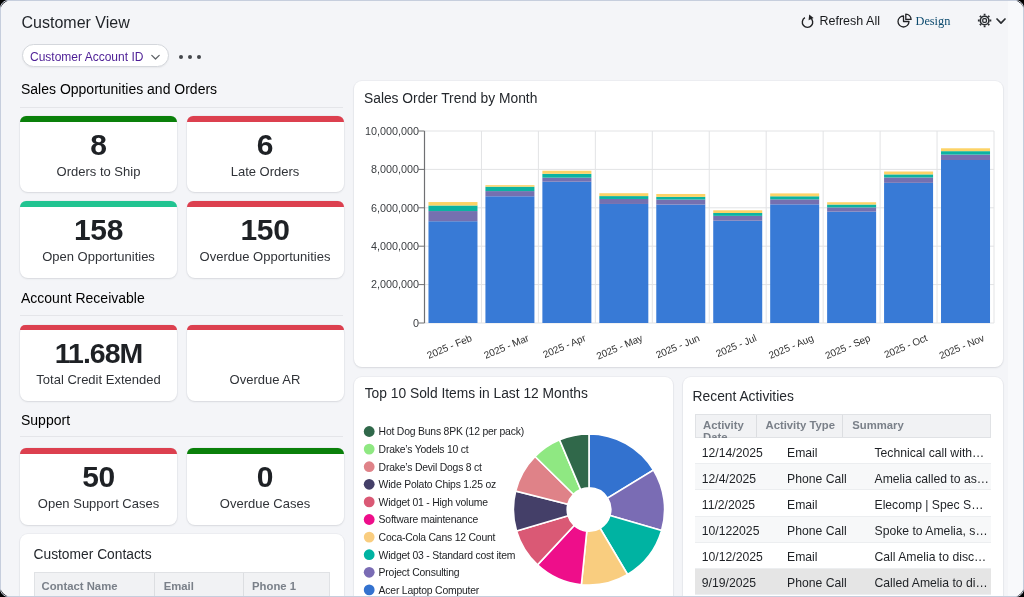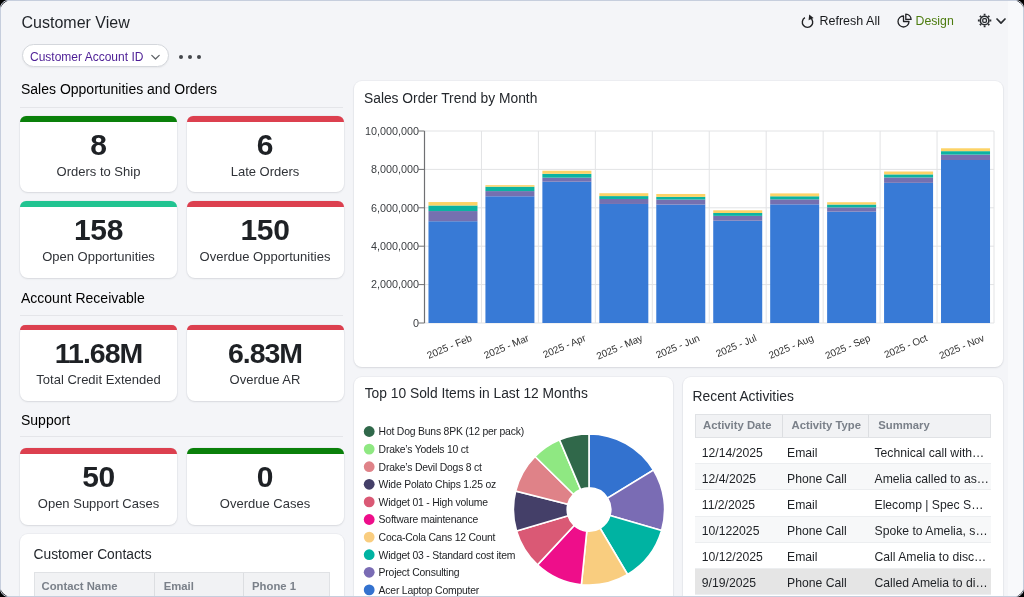--- a/index.html
+++ b/index.html
@@ -43,21 +43,21 @@
 
   <svg class="abs" style="left:800px; top:13.5px;" width="15" height="15" viewBox="0 0 15 15">
     <path d="M10.1 3.7 A5.2 5.2 0 1 1 4.9 3.7" fill="none" stroke="#202124" stroke-width="1.4"></path>
     <path d="M9.2 0.6 L13.6 4.0 L8.6 6.2 Z" fill="#202124"></path>
   </svg>
   <div class="abs" style="left:819.5px; top:14px; font-size:12.5px; color:#17191c;">Refresh All</div>
   <svg class="abs" style="left:896px; top:12px;" width="18" height="18" viewBox="0 0 18 18">
     <path d="M7.5 4 A5.5 5.5 0 1 0 13 9.5 L7.5 9.5 Z" fill="none" stroke="#202124" stroke-width="1.3" stroke-linejoin="round"></path>
     <path d="M9.8 2.1 A5.3 5.3 0 0 1 15.1 7.4 L9.8 7.4 Z" fill="none" stroke="#202124" stroke-width="1.3" stroke-linejoin="round"></path>
   </svg>
-  <div class="abs" style="left:915.5px; top:13.8px; font-size:12.3px; color:#4d7c0f;">Design</div>
+  <div class="abs" style="left:915.5px; top:13.8px; font-size:12.3px; color:#0c4a6e;font-family:Liberation Serif, serif;">Design</div>
   <svg class="abs" style="left:977px; top:13px;" width="16" height="16" viewBox="0 0 16 16">
     <g stroke="#2a2d31" fill="none">
       <circle cx="7.6" cy="7.5" r="4.3" stroke-width="1.6"></circle>
       <rect x="5.75" y="5.65" width="3.7" height="3.7" rx="1.1" stroke-width="1.3"></rect>
       <g stroke-width="1.8">
         <path d="M7.6 0.8 L7.6 2.5"></path>
           <path d="M7.6 12.5 L7.6 14.2"></path>
         <path d="M0.9 7.5 L2.6 7.5"></path>
           <path d="M12.6 7.5 L14.3 7.5"></path>
         <path d="M2.9 2.8 L4.1 4.0"></path>
@@ -98,21 +98,20 @@
   <div class="sechead" style="top:289.5px;">Account Receivable</div>
   <div class="divider" style="top:315px;"></div>
 
   <div class="card kpi" style="left:20px; top:324.5px; width:157px; height:76.5px;">
     <div class="bar" style="background:#dc404f;"></div>
     <div class="num" style="font-size:28.5px; letter-spacing:-1px; top:12.5px;">11.68M</div>
       <div class="lbl">Total Credit Extended</div>
   </div>
   <div class="card kpi" style="left:186.5px; top:324.5px; width:157px; height:76.5px;">
     <div class="bar" style="background:#dc404f;"></div>
-    <div class="num" style="font-size:28.5px; letter-spacing:-1px; top:12.5px;">6.83M</div>
       <div class="lbl">Overdue AR</div>
   </div>
 
   <div class="sechead" style="top:411.5px;">Support</div>
   <div class="divider" style="top:436px;"></div>
 
   <div class="card kpi" style="left:20px; top:448px; width:157px; height:77px;">
     <div class="bar" style="background:#dc404f;"></div>
     <div class="num">50</div>
       <div class="lbl">Open Support Cases</div>
@@ -253,21 +252,21 @@
         <circle cx="15.2" cy="212.9" r="5.4" fill="#3372cf"></circle>
         <text x="24.6" y="216.70000000000002" font-size="10.4" letter-spacing="-0.2" fill="#1c1e21">Acer Laptop Computer</text>
       </svg>
   </div>
 
   <div class="card" style="left:683px; top:377px; width:320px; height:240px;">
     <div class="cardtitle" style="left:9.6px; top:12.3px;">Recent Activities</div>
     <div style="position:absolute; left:12px; top:37.3px; width:296px; height:24.1px;
          background:#f1f2f4; border:1px solid #e0e2e5; display:flex;
          font-size:11.3px; font-weight:bold; color:#7a8089;">
-      <div style="width:87px; padding:4px 0 0 7px; border-right:1px solid #dcdee1;">Activity Date</div>
+      <div style="width:61px; padding:4px 0 0 7px; border-right:1px solid #dcdee1;">Activity Date</div>
       <div style="width:86.3px; padding:4px 0 0 8.5px; border-right:1px solid #dcdee1;">Activity Type</div>
       <div style="flex:1; padding:4px 0 0 9px;">Summary</div>
     </div>
     <div id="actrows" style="position:absolute; left:12px; top:61.4px; width:296px; font-size:12.2px; color:#1e2125;">
         <div style="display:flex; height:26.05px; background:#fff; border-bottom:1px solid #eceef0;">
       <div style="width:84px; padding:7.8px 0 0 6.8px;">12/14/2025</div>
       <div style="width:86.5px; padding:7.8px 0 0 8px;">Email</div>
       <div style="flex:1; padding:7.8px 0 0 9px; white-space:nowrap; overflow:hidden;">Technical call with…</div>
     </div>
         <div style="display:flex; height:26.05px; background:#f7f8f9; border-bottom:1px solid #eceef0;">

